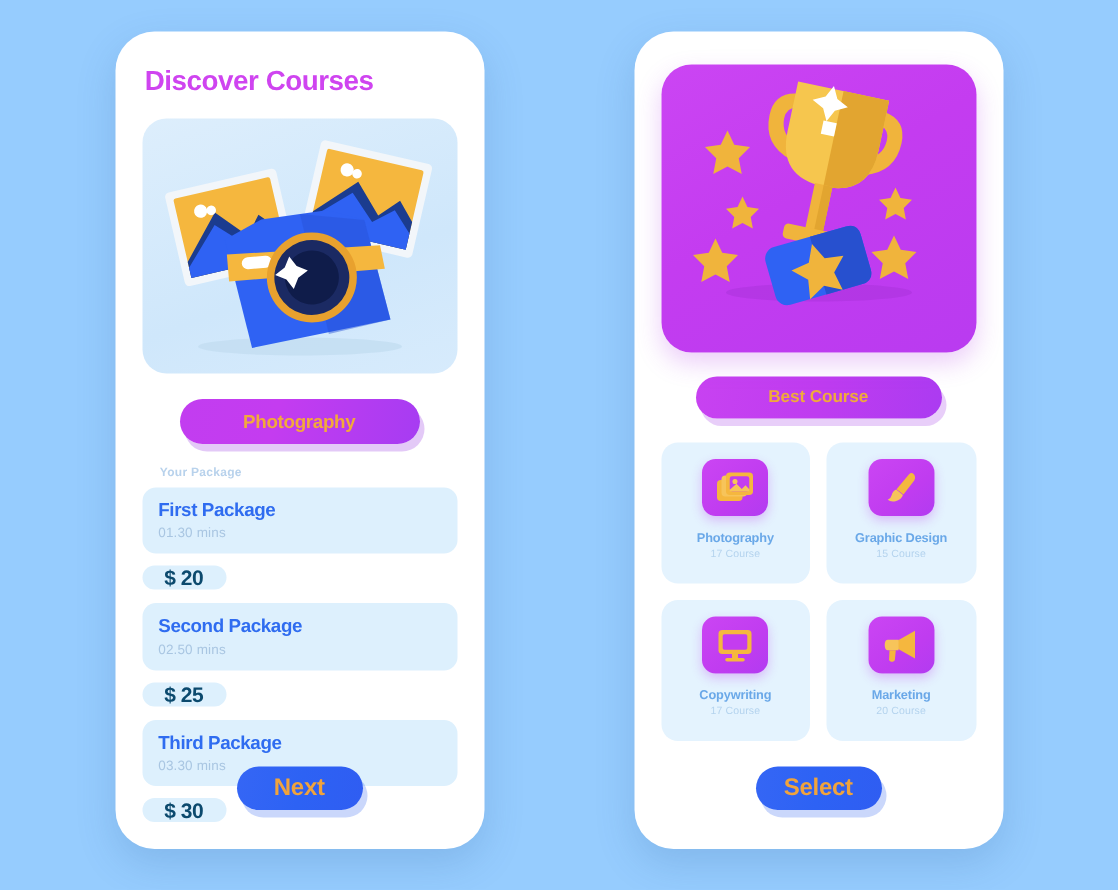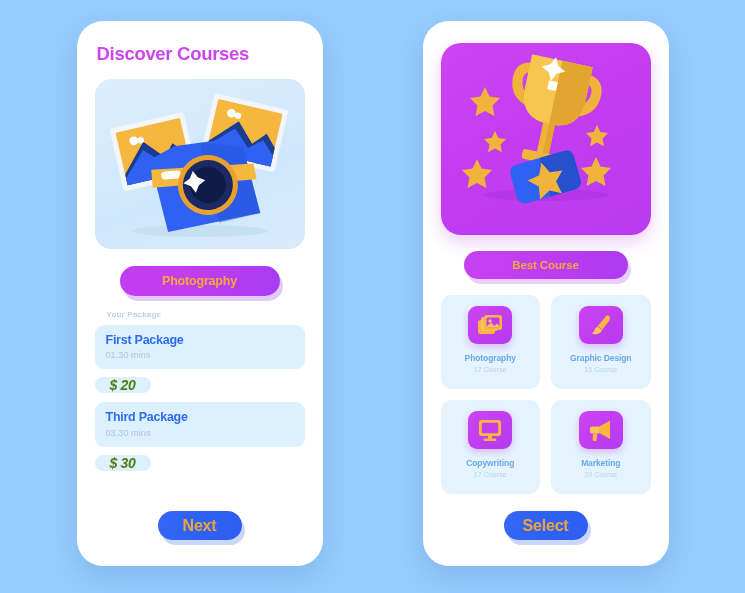--- a/index.html
+++ b/index.html
@@ -94,23 +94,22 @@
   }
   .pkg-time{
     margin-top:3px;
     font-size:9px;color:#a9c6e2;letter-spacing:.1px;
   }
   .pkg-price{
     width:56px;
     background:#ddf0fd;
     border-radius:9px;
     display:flex;align-items:center;justify-content:center;
-    font-size:14px;font-weight:bold;color:#4d7c0f;
+    font-size:14px;font-weight:bold;color:#0c4a6e;
     letter-spacing:-.3px;
-    font-style:italic;
   }
 
   .cta{
     position:absolute;
     left:50%;transform:translateX(-50%);
     bottom:26px;
     width:84px;height:29px;
     border-radius:15px;
     background:linear-gradient(100deg,#3566f5 0%,#2d62f4 50%,#2f5df2 100%);
     box-shadow:3px 5px 0 rgba(45,95,240,.25);
@@ -222,20 +221,27 @@
       <div class="your-package">Your Package</div>
 
       <div class="pkg-row">
         <div class="pkg-main">
           <div class="pkg-name">First Package</div>
           <div class="pkg-time">01.30 mins</div>
         </div>
         <div class="pkg-price">$ 20</div>
       </div>
 
+      <div class="pkg-row">
+        <div class="pkg-main">
+          <div class="pkg-name">Second Package</div>
+          <div class="pkg-time">02.50 mins</div>
+        </div>
+        <div class="pkg-price">$ 25</div>
+      </div>
 
       <div class="pkg-row">
         <div class="pkg-main">
           <div class="pkg-name">Third Package</div>
           <div class="pkg-time">03.30 mins</div>
         </div>
         <div class="pkg-price">$ 30</div>
       </div>
 
     </div>

